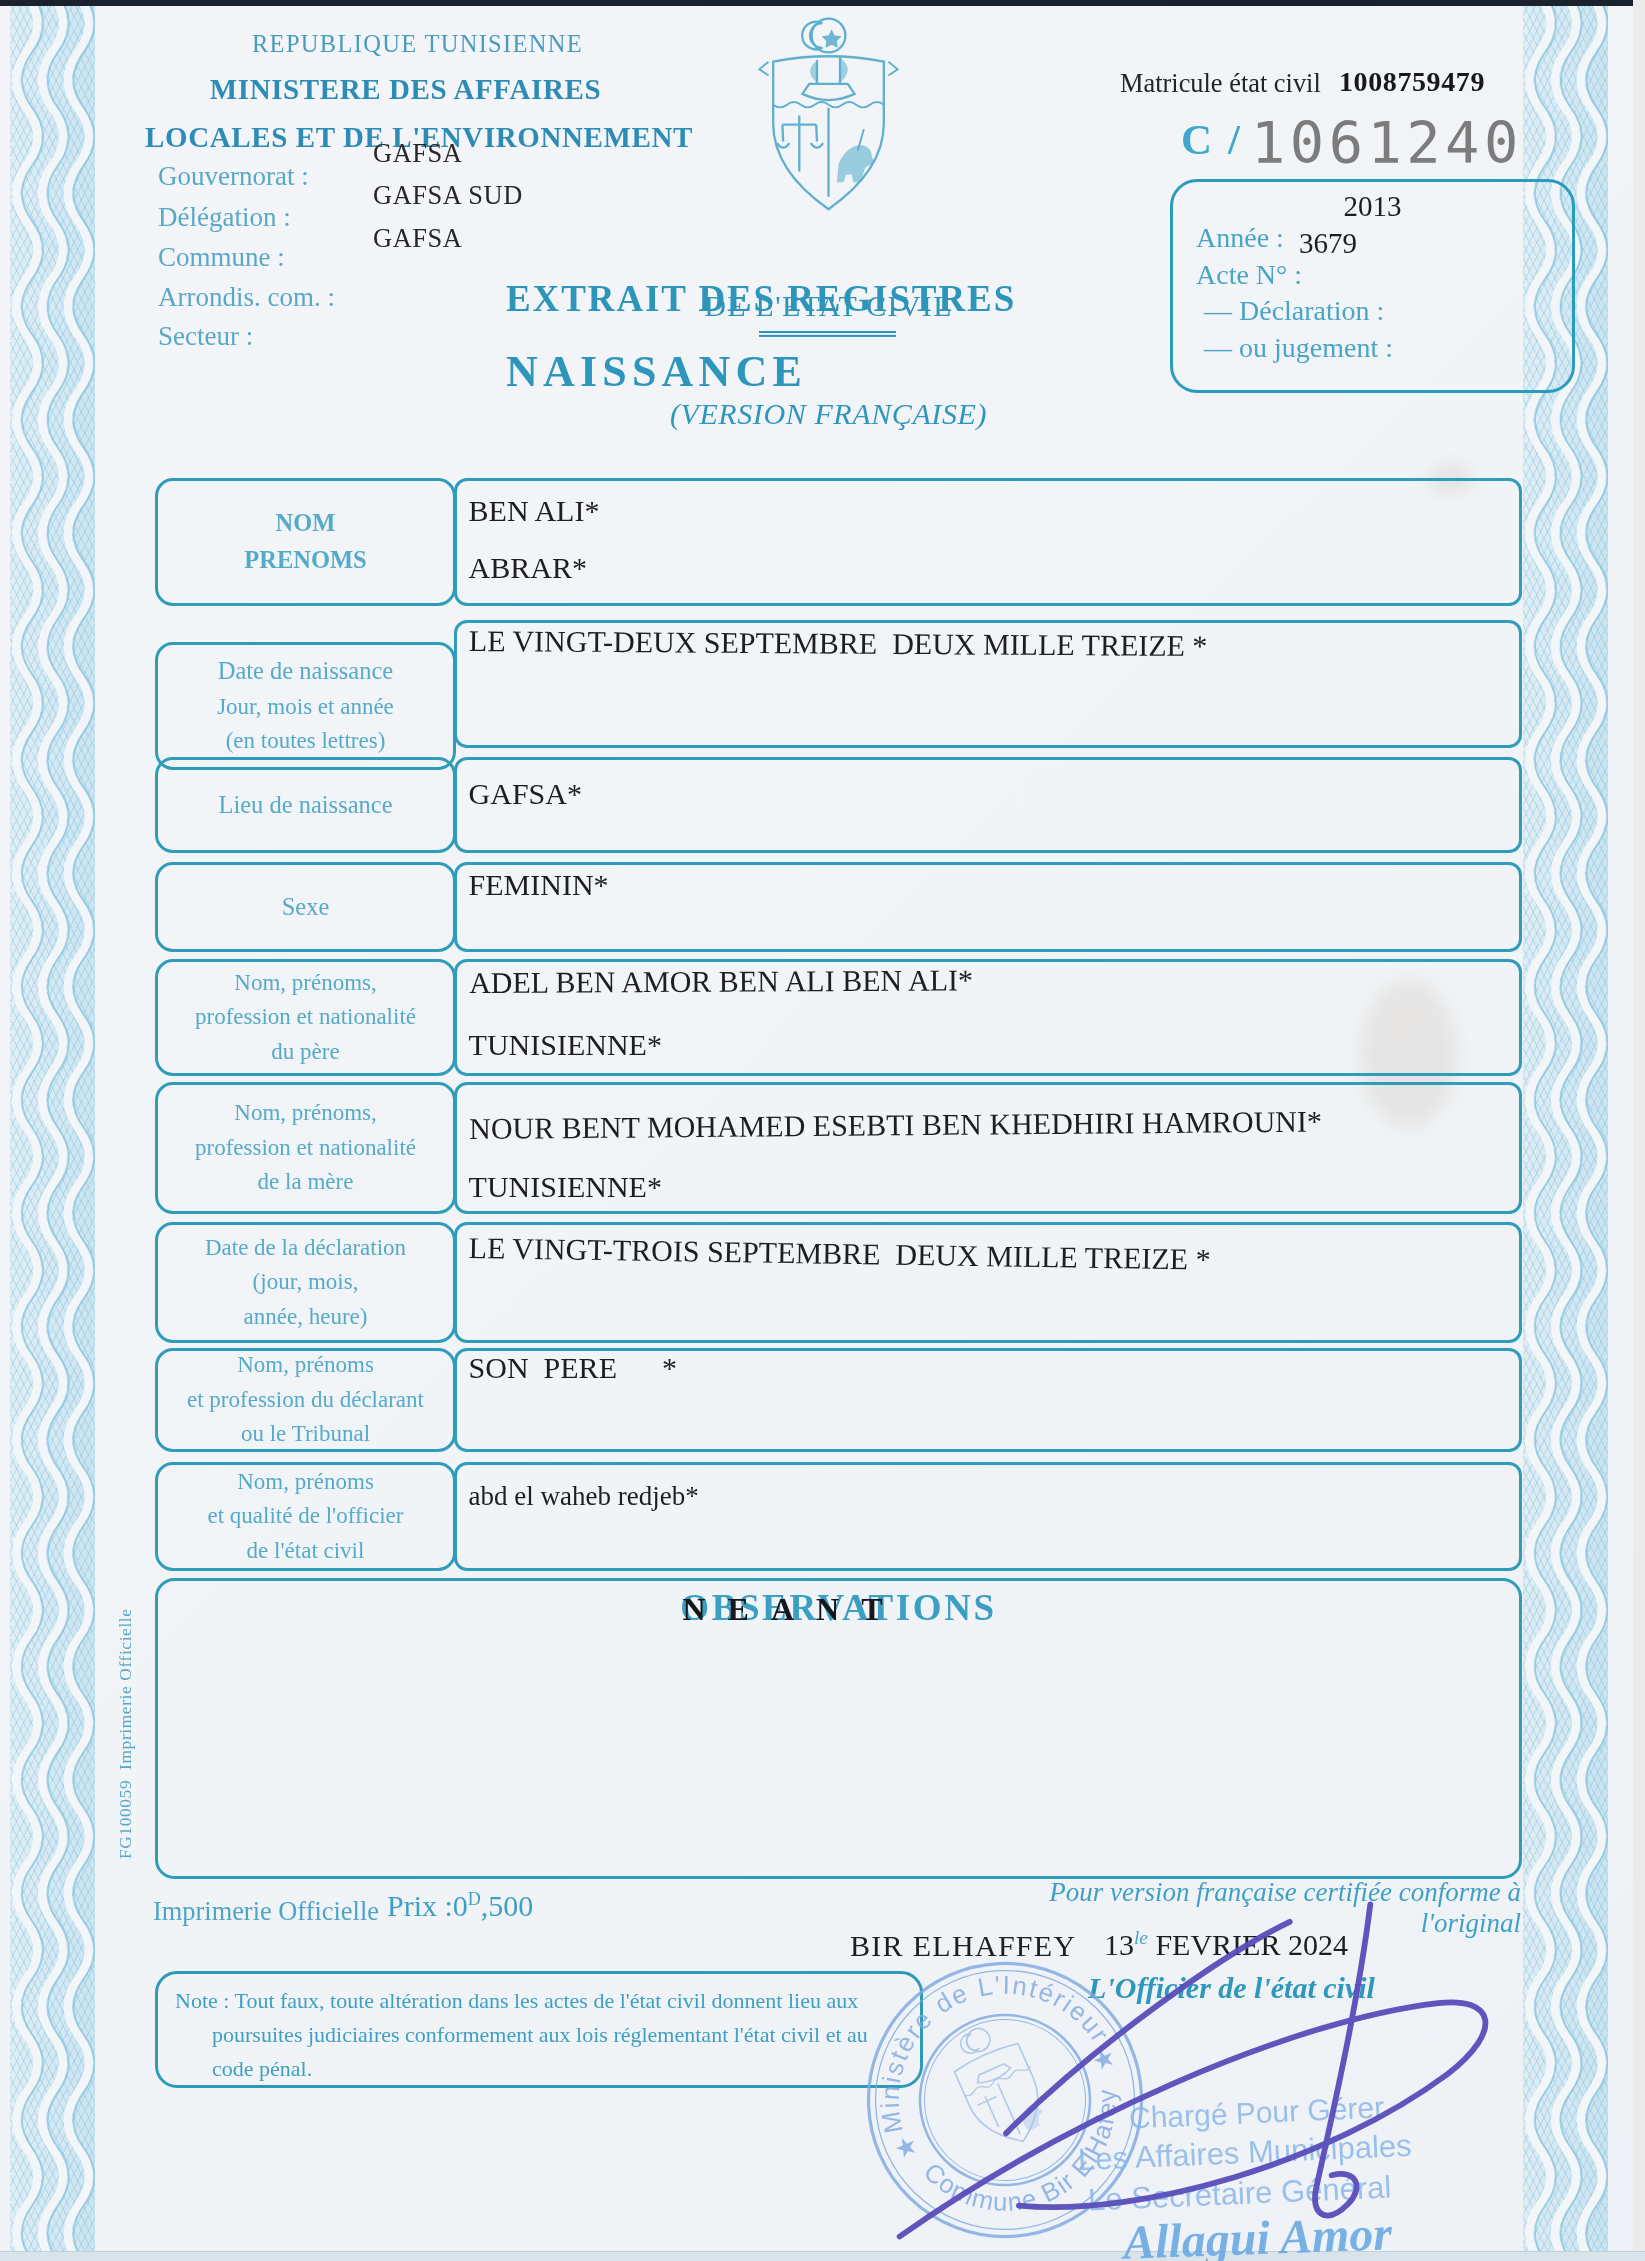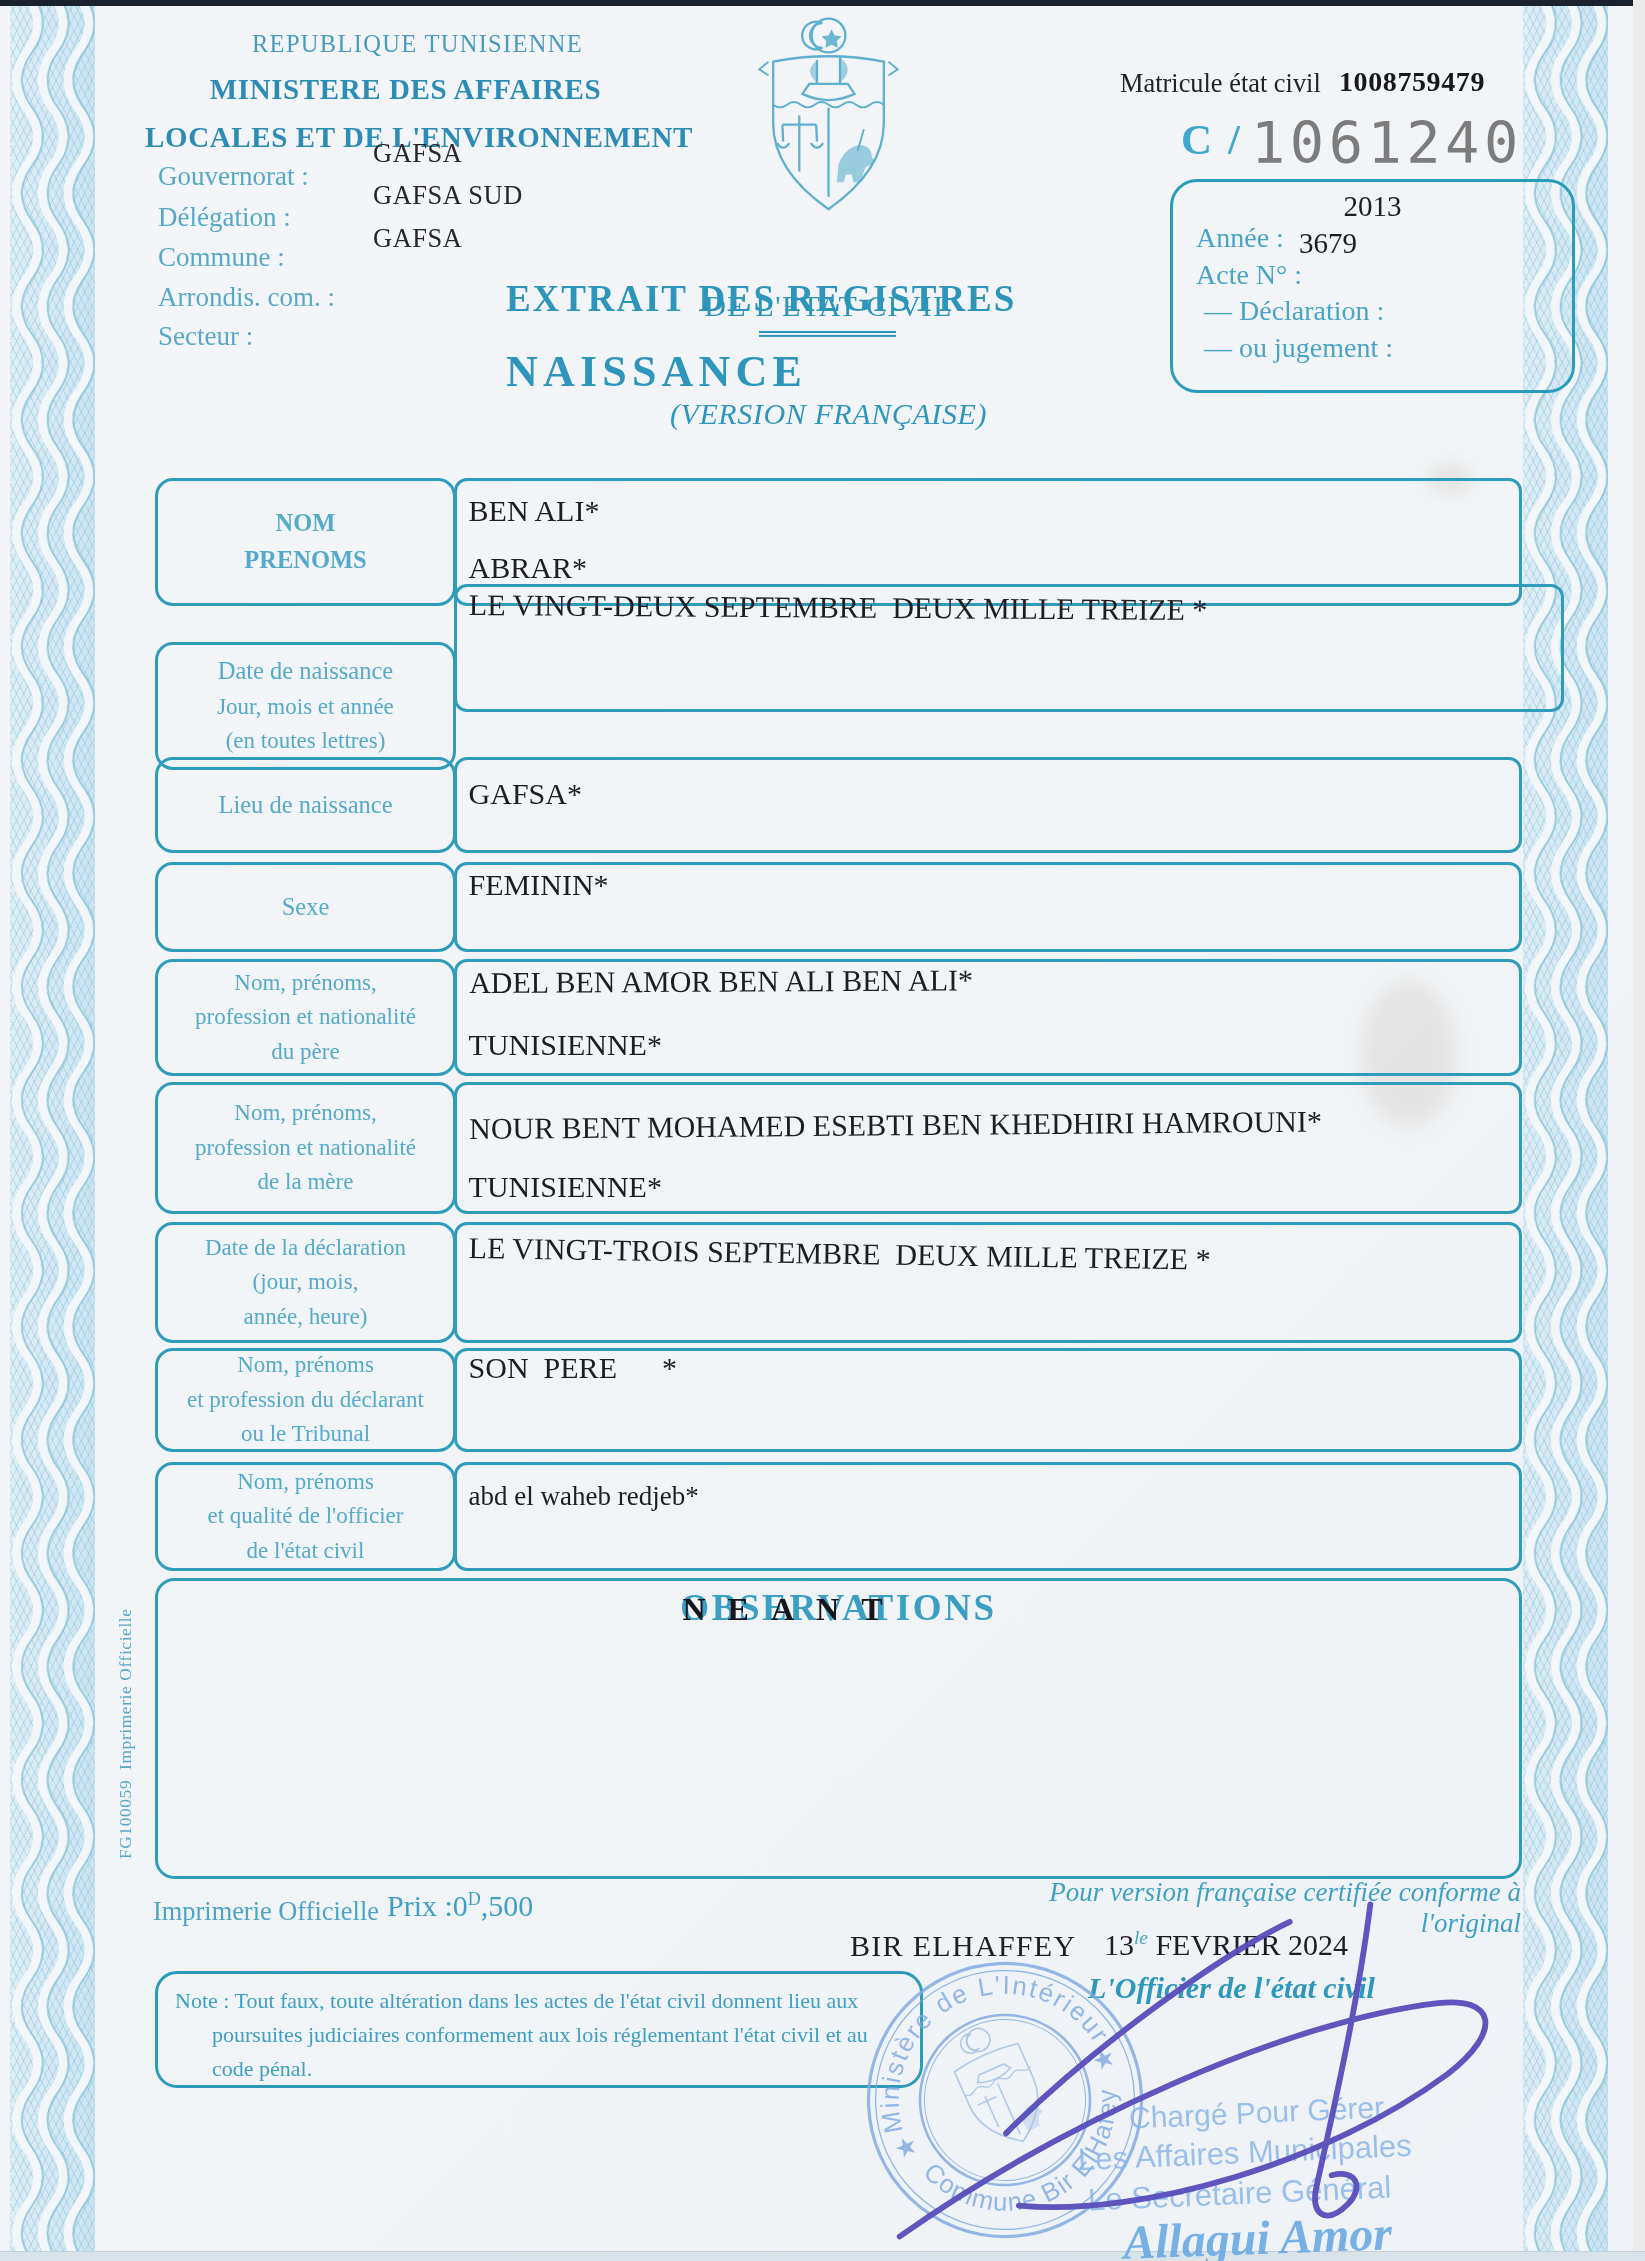--- a/index.html
+++ b/index.html
@@ -159,21 +159,21 @@
   <div class="abs row-value" style="top:478px;height:122px;">
     <div class="vline" style="top:13px;">BEN ALI*</div>
     <div class="vline" style="top:70px;">ABRAR*</div>
   </div>
 
   <div class="abs row-label" style="top:642px;height:122px;">
     <span style="font-size:24.5px;">Date de naissance</span>
     <span>Jour, mois et année</span>
     <span>(en toutes lettres)</span>
   </div>
-  <div class="abs row-value" style="top:584px;height:122px;padding-left:42px;">
+  <div class="abs row-value" style="top:620px;height:122px;">
     <div class="vline" style="top:1.3px;transform:rotate(0.4deg);">LE VINGT-DEUX SEPTEMBRE  DEUX MILLE TREIZE *</div>
   </div>
 
   <div class="abs row-label" style="top:757px;height:90px;font-size:24.5px;">
     <span>Lieu de naissance</span>
   </div>
   <div class="abs row-value" style="top:757px;height:90px;">
     <div class="vline" style="top:17px;">GAFSA*</div>
   </div>
 

